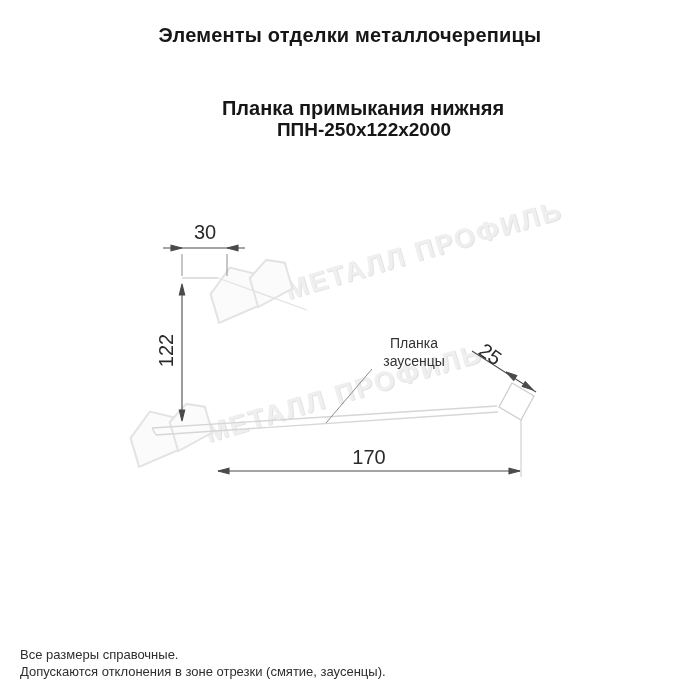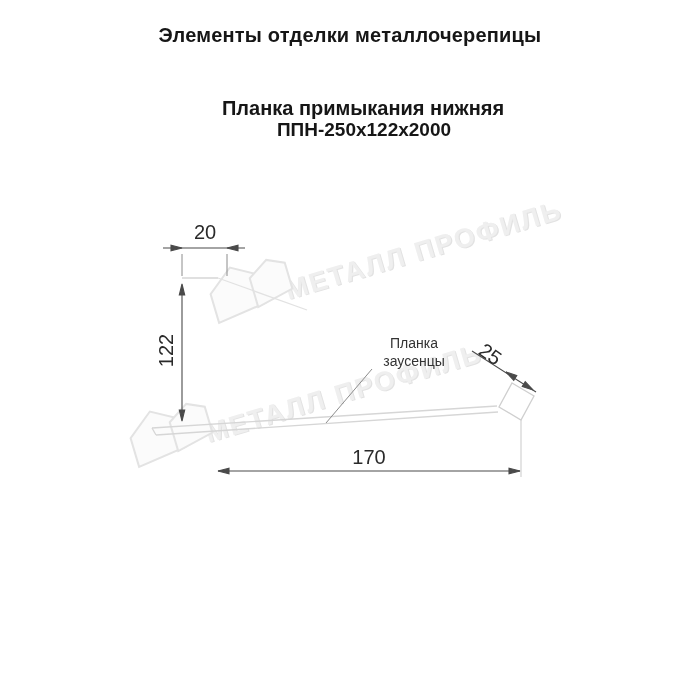--- a/index.html
+++ b/index.html
@@ -104,24 +104,28 @@
       <path d="M218,471 H520" fill="none"></path>
       <polygon points="218,471 229,468.2 229,473.8"></polygon>
       <polygon points="520,471 509,468.2 509,473.8"></polygon>
 
       <path d="M472,351 L536,392" fill="none"></path>
       <polygon points="0,0 11,-2.8 11,2.8" transform="translate(506,372) rotate(32.6)"></polygon>
       <polygon points="0,0 11,-2.8 11,2.8" transform="translate(533,390) rotate(212.6)"></polygon>
     </g>
   </svg>
 
-  <div class="dim-text dim-20">20</div>
+  <div class="dim-text dim-20">30</div>
   <div class="dim-text dim-122">122</div>
   <div class="dim-text dim-250">170</div>
   <div class="dim-text dim-25">25</div>
 
   <div class="face-label">
     <div>Планка</div>
     <div>заусенцы</div>
   </div>
 
+  <div class="footnotes">
+    <div>Все размеры справочные.</div>
+    <div>Допускаются отклонения в зоне отрезки (смятие, заусенцы).</div>
+  </div>
 
 </div>
 
 </body></html>

